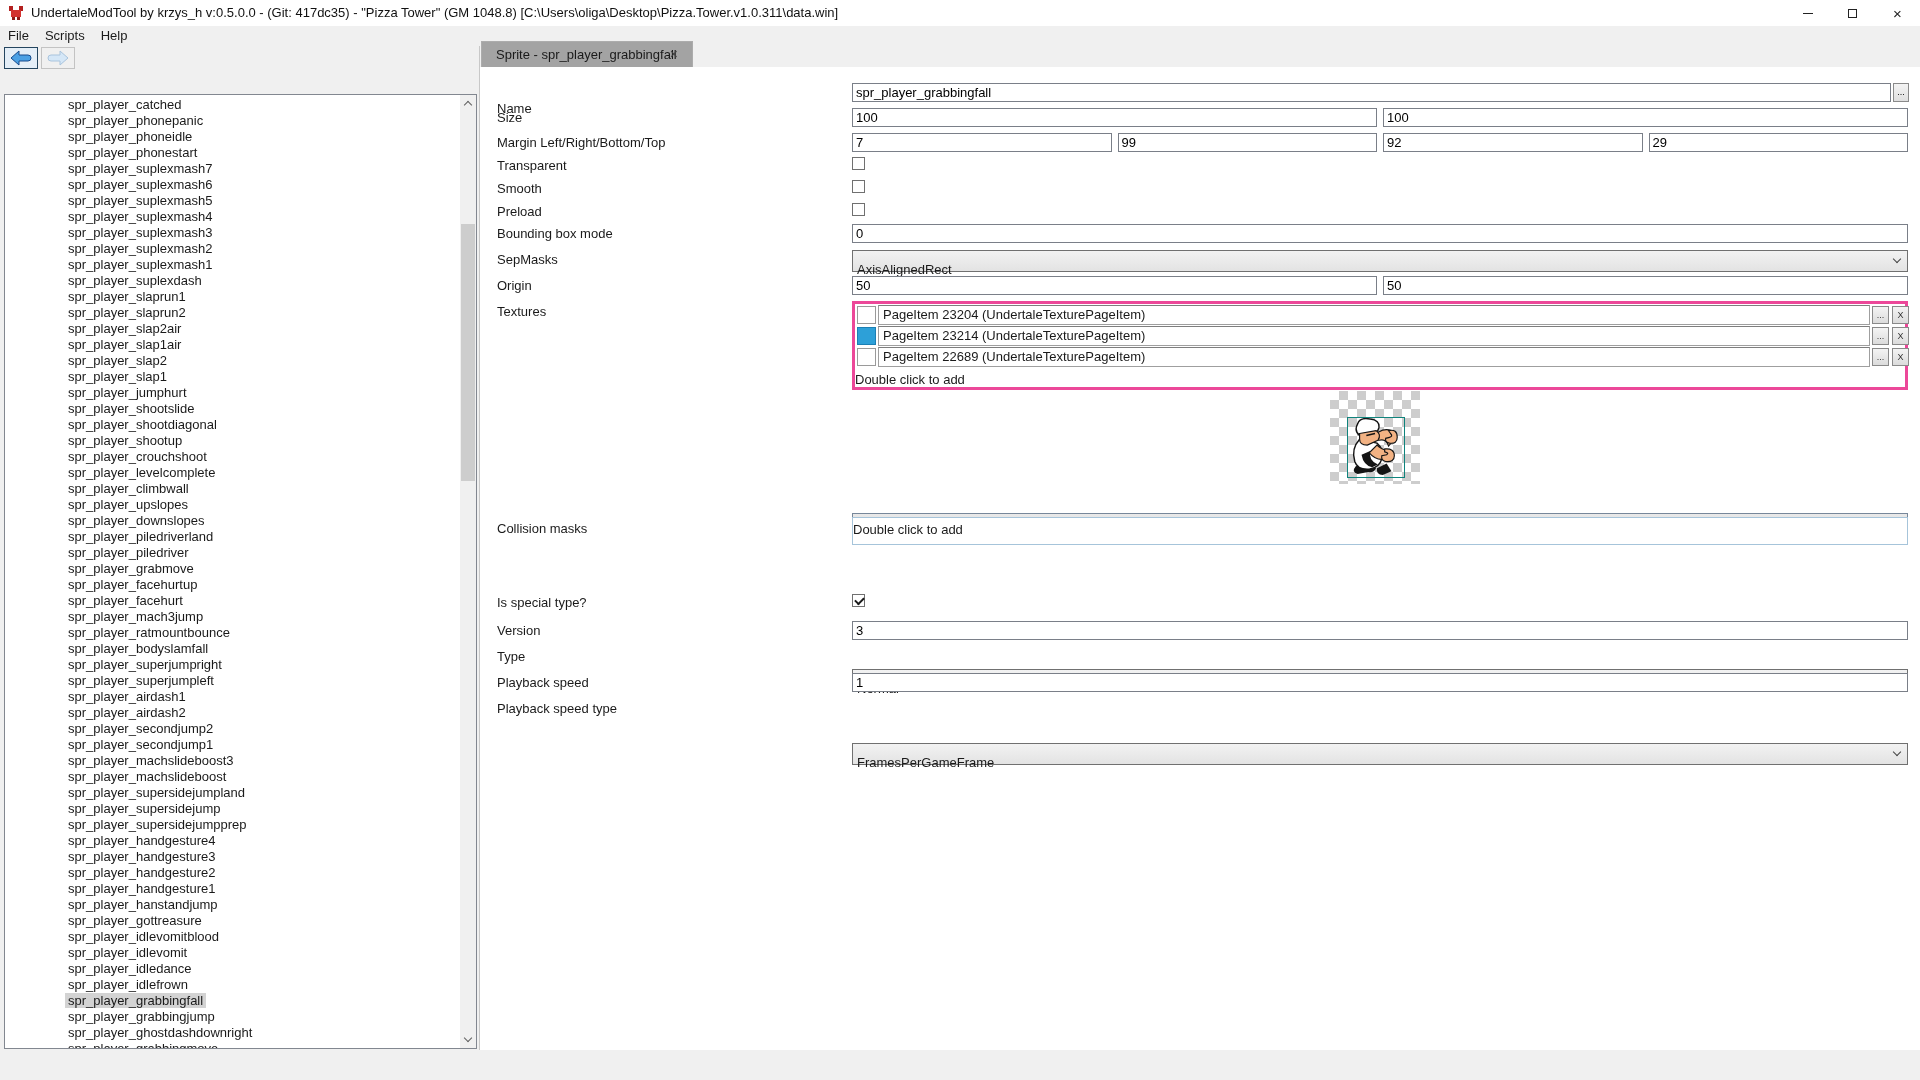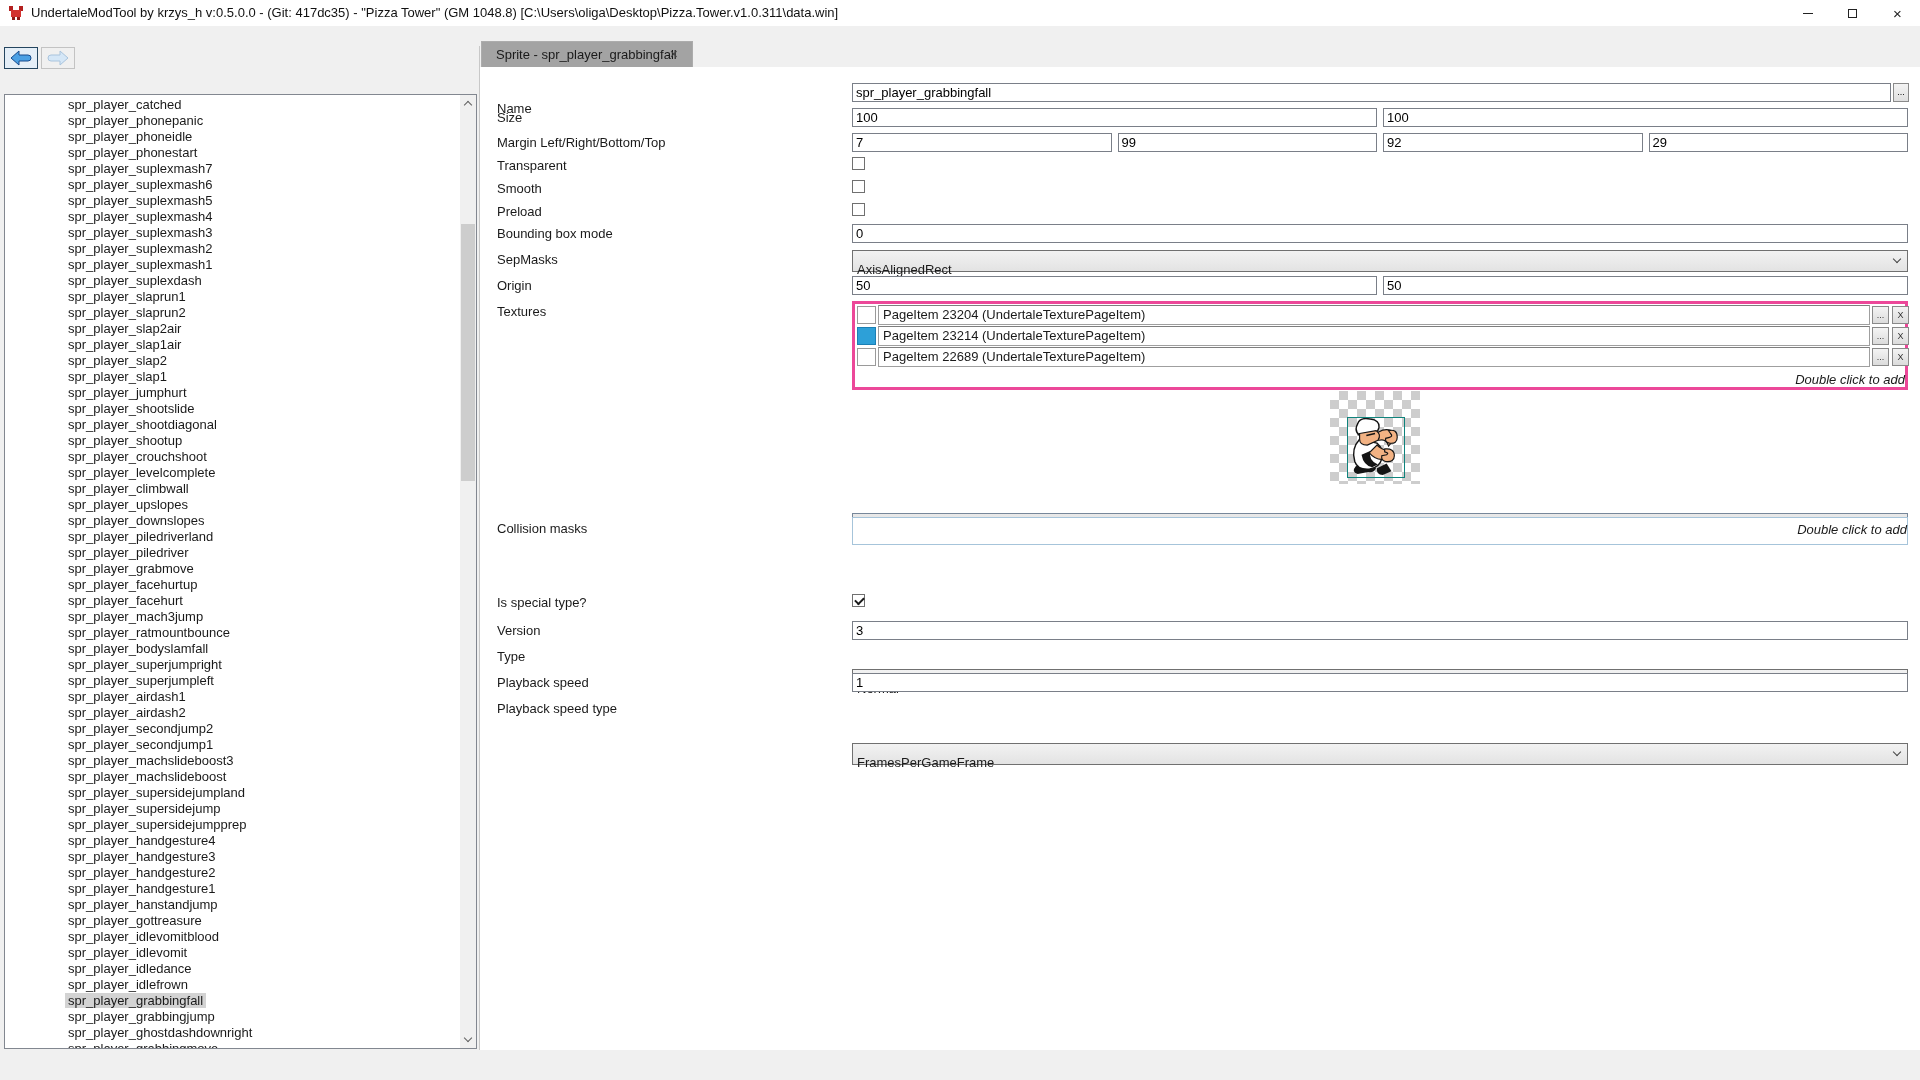--- a/index.html
+++ b/index.html
@@ -66,21 +66,21 @@
   .dropdown .chev { position:absolute; right:7px; top:5px; border-color:#444; }
 
   
   .tex-frame { position:absolute; left:372px; top:234px; width:1056px; height:89px; border:3px solid #ec4899; background:#fff; }
   .tex-row { position:relative; height:20px; margin-top:1px; }
   .tex-cell { position:absolute; left:2px; top:1px; width:19px; height:18px; border:1px solid #9a9a9a; background:#fff; }
   .tex-cell.sel { background:#2da0d8; border-color:#1b7fb4; }
   .tex-box { position:absolute; left:23px; top:0; width:992px; height:20px; border:1px solid #9f9f9f; border-top-color:#7e7e7e; line-height:18px; padding:0 4px; font-size:13px; background:#fff; overflow:hidden; white-space:nowrap; }
   .tex-btn { position:absolute; top:1px; width:17px; height:18px; border:1px solid #8a8a8a; background:linear-gradient(#f4f4f4,#dcdcdc); font-size:9px; line-height:9px; font-family:"Liberation Sans",sans-serif; color:#333; }
   .tex-btn.b1 { left:1017px; } .tex-btn.b2 { left:1037px; }
-  .hint { position:absolute; left:0; width:100%; text-align:right; font-style:italic; font-size:13px; }
+  .hint { position:absolute; left:0; width:100%; text-align:left; font-size:13px; }
   .tex-hint { top:68px; }
 
   
   .checker { position:absolute; left:850px; top:324px; width:90px; height:93px;
              background:conic-gradient(#cdcdcd 0 25%, #fff 0 50%, #cdcdcd 0 75%, #fff 0); background-size:18px 18px; }
   .sprite-box { position:absolute; left:17px; top:26px; width:58px; height:61px; border:1px solid #0f837c; }
 
   .export-btn { position:absolute; left:372px; top:426px; width:1056px; height:19px; border:1px solid #77879a; background:linear-gradient(#e9e9e9,#d7d7d7); font-family:"Liberation Sans",sans-serif; font-size:13px; color:#1a1a1a;margin-top:20px; }
   .coll-frame { position:absolute; left:372px; top:450px; width:1056px; height:28px; border:1px solid #a6c4da; background:#fff; }
   .coll-frame .hint { top:4px; }
@@ -115,20 +115,25 @@
         </div>
       <div class="win-btn">
           <span class="glyph-max"></span>
         </div>
       <div class="win-btn">
           <span class="glyph-close">×</span>
         </div>
     </div>
   </div>
 
+  <div class="menubar">
+    <span class="menu-item">File</span>
+    <span class="menu-item">Scripts</span>
+    <span class="menu-item">Help</span>
+  </div>
 
   <div class="toolbar">
     <div class="nav-btn nav-back">
       <svg width="24" height="16" viewBox="0 0 24 16">
         <path d="M10 1 L2 8 L10 15 L10 11 L19 11 Q22 11 22 8 Q22 5 19 5 L10 5 Z" fill="#4aa0e4" stroke="#164a8c" stroke-width="1"></path>
       </svg>
     </div>
     <div class="nav-btn nav-fwd">
       <svg width="24" height="16" viewBox="0 0 24 16">
         <path d="M14 1 L22 8 L14 15 L14 11 L5 11 Q2 11 2 8 Q2 5 5 5 L14 5 Z" fill="#d5e7f7" stroke="#a9c4dd" stroke-width="1"></path>

